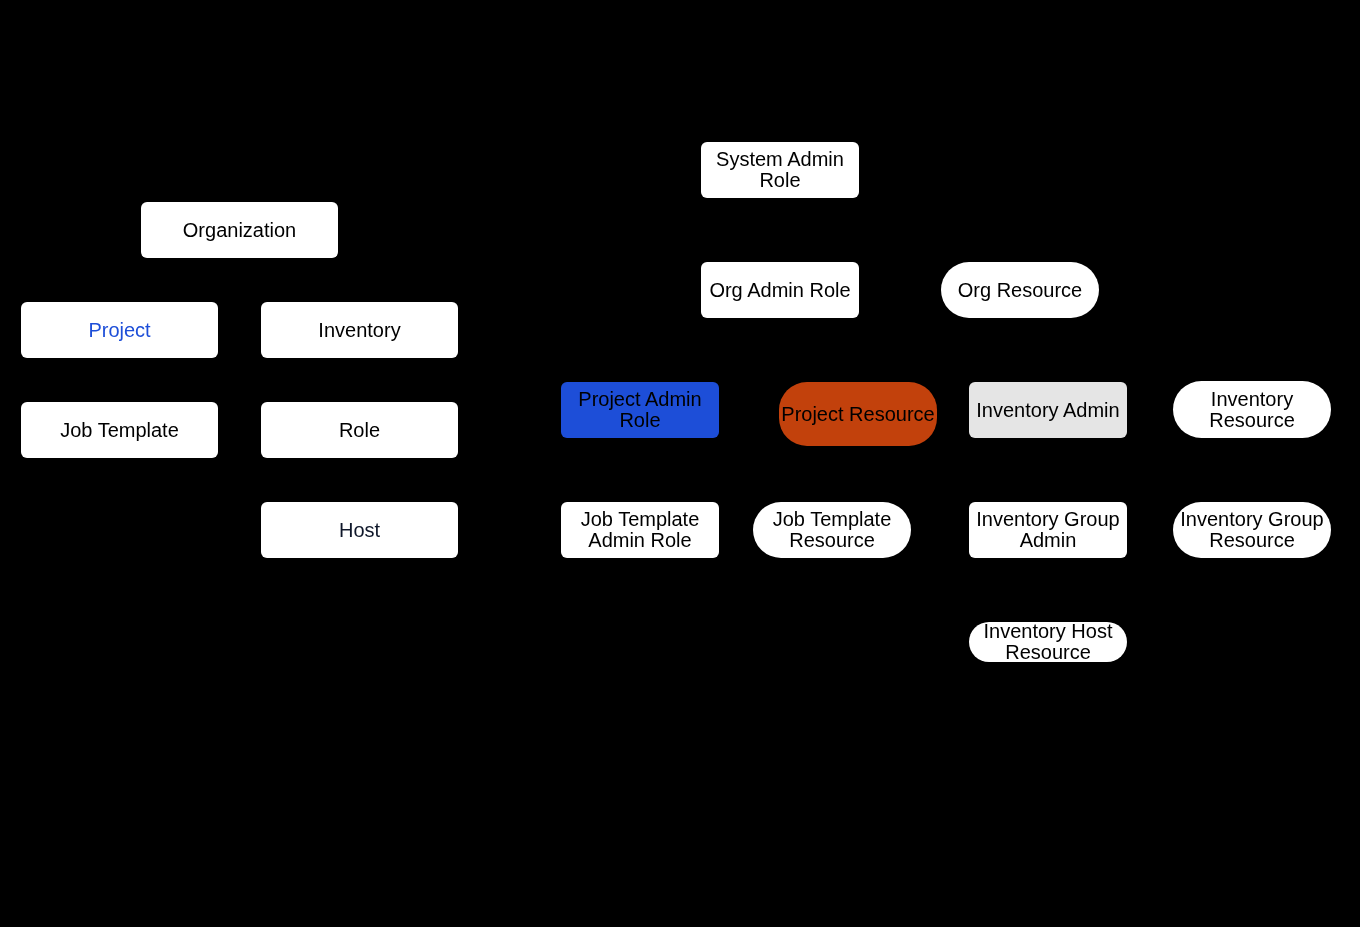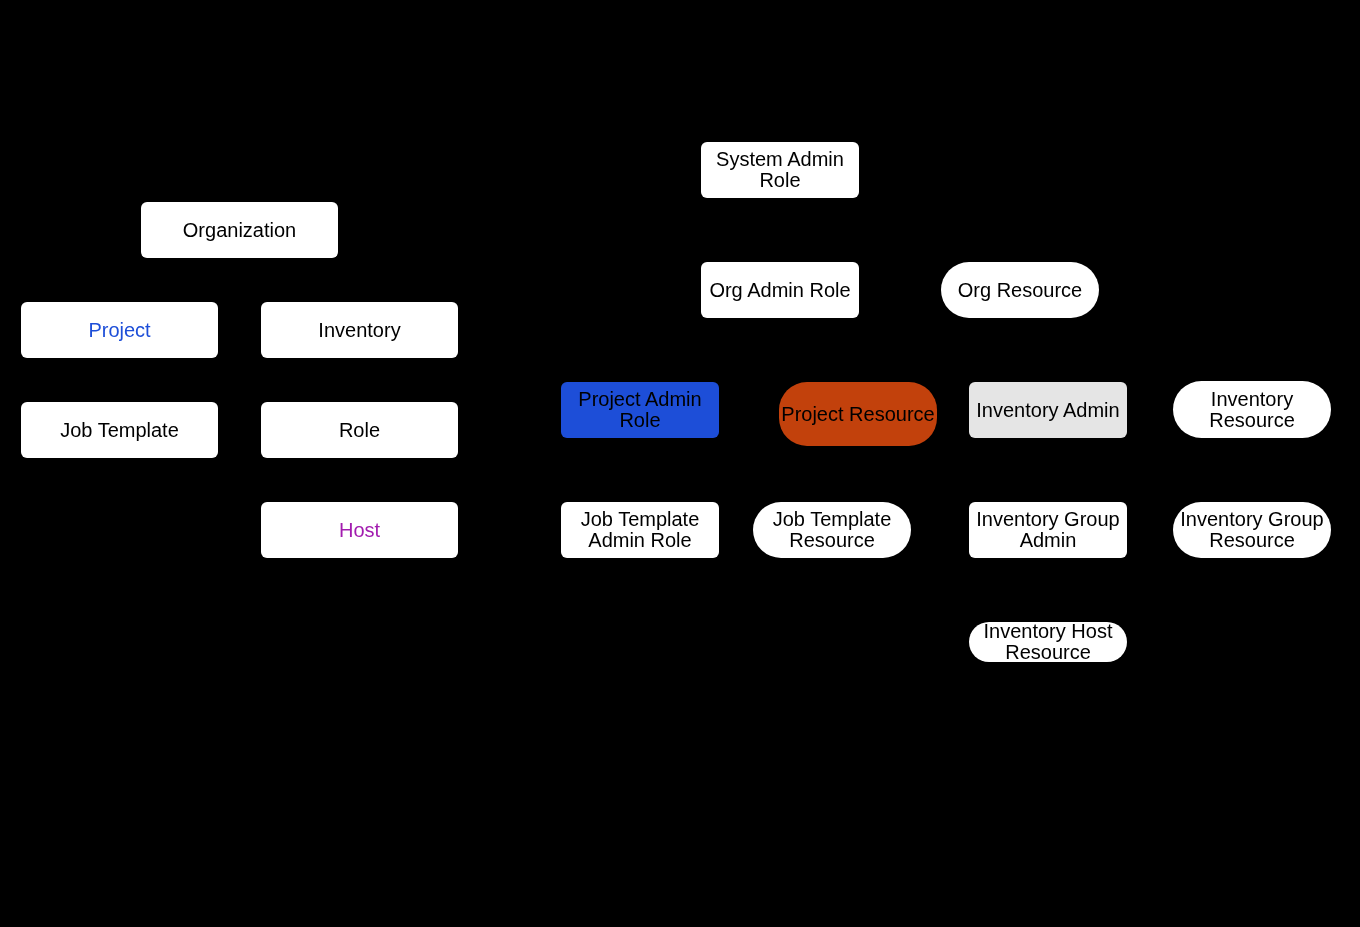--- a/index.html
+++ b/index.html
@@ -49,21 +49,21 @@
     </div>
     <div class="node rect" style="left: 261px; top: 302px; width: 197px; height: 56px; background: rgb(255, 255, 255); color: rgb(0, 0, 0);">
       <div class="label">Inventory</div>
     </div>
     <div class="node rect" style="left: 21px; top: 402px; width: 197px; height: 56px; background: rgb(255, 255, 255); color: rgb(0, 0, 0);">
       <div class="label">Job Template</div>
     </div>
     <div class="node rect" style="left: 261px; top: 402px; width: 197px; height: 56px; background: rgb(255, 255, 255); color: rgb(0, 0, 0);">
       <div class="label">Role</div>
     </div>
-    <div class="node rect" style="left: 261px; top: 502px; width: 197px; height: 56px; background: rgb(255, 255, 255); color: #a21caf;">
+    <div class="node rect" style="left: 261px; top: 502px; width: 197px; height: 56px; background: rgb(255, 255, 255); color: #0f172a;">
       <div class="label">Host</div>
     </div>
     <div class="node rect" style="left: 701px; top: 142px; width: 158px; height: 56px; background: rgb(255, 255, 255); color: rgb(0, 0, 0);">
       <div class="label">System Admin<br>Role</div>
     </div>
     <div class="node rect" style="left: 701px; top: 262px; width: 158px; height: 56px; background: #ffffff; color: rgb(0, 0, 0);">
       <div class="label">Org Admin Role</div>
     </div>
     <div class="node stadium" style="left: 941px; top: 262px; width: 158px; height: 56px; background: rgb(255, 255, 255); color: rgb(0, 0, 0); border-radius: 28px;">
       <div class="label">Org Resource</div>

